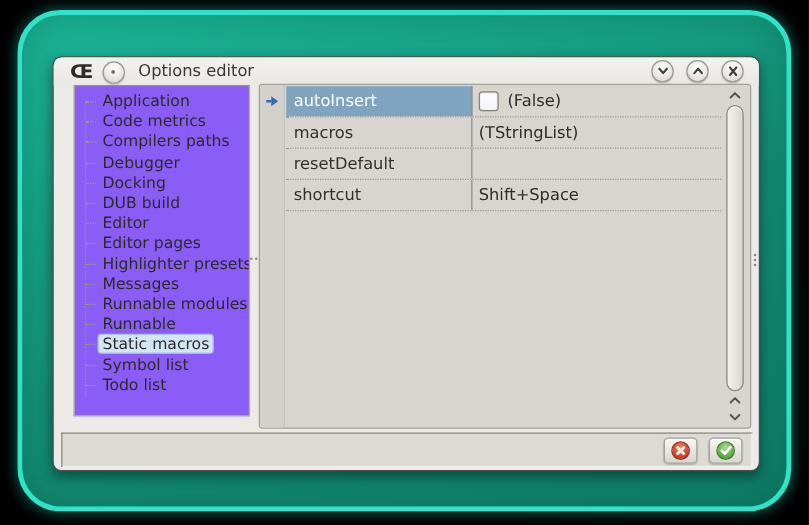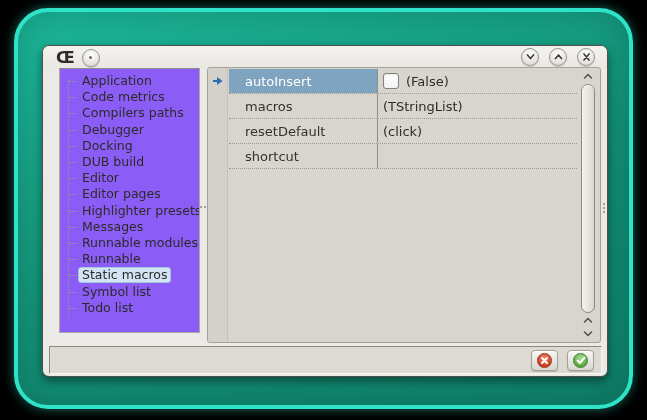--- a/index.html
+++ b/index.html
@@ -48,21 +48,21 @@
   .titem.sel .chip{background:var(--sidebar-selection);border-color:#a6c6de;}
 
   
   .grid{position:absolute;left:164px;top:21px;width:394px;height:276px;background:var(--panel-bg);
     border:1px solid #a3a199;border-radius:3px;}
   .gutter{position:absolute;left:0;top:0;bottom:0;width:20px;background:var(--gutter-bg);
     border-right:1px solid #c3c1b9;border-radius:2px 0 0 2px;}
   .gutter .rowarrow{position:absolute;left:4px;top:8px;}
   .rows{position:absolute;left:21px;top:1px;right:23px;}
   .grow{display:flex;height:25px;border-bottom:1px dotted #9c9a92;}
-  .gname{width:149px;flex:0 0 149px;display:flex;align-items:center;padding-left:16px;font-size:13px;
+  .gname{width:149px;flex:0 0 149px;display:flex;align-items:center;padding-left:6px;font-size:13px;
     color:#33322d;border-right:1px solid #8f8d85;}
   .grow.sel .gname{background:var(--selection-blue);color:#fff;}
   .gval{flex:1;display:flex;align-items:center;padding-left:5px;font-size:13px;color:#2e2d29;gap:7px;}
   .checkbox{width:16px;height:16px;border:1px solid #83817a;border-radius:3px;
     background:linear-gradient(#ffffff,#f1f3f4);box-shadow:inset 0 1px 2px rgba(0,0,0,.1);flex:0 0 auto;}
 
   
   .sbar{position:absolute;right:1px;top:1px;width:21px;bottom:1px;}
   .sb-thumb{position:absolute;left:3px;top:15px;width:14px;height:229px;border-radius:8px;
     border:1px solid #8b8981;background:linear-gradient(90deg,#f4f3f0 0%,#e4e2dc 60%,#d8d6cf 100%);
@@ -93,20 +93,21 @@
 <div class="stage">
   <div class="frame"></div>
 
   <div class="window">
 
     <div class="titlebar">
       <span class="applogo">Œ</span>
       <span class="roundbtn">
         <span class="dot"></span>
       </span>
+      <span class="wtitle">Options editor</span>
       <span class="winbtns">
         <span class="roundbtn wbtn">
           <svg width="11" height="10" viewBox="0 0 11 10">
             <polyline points="2.5,3 5.5,6.5 8.5,3" fill="none" stroke="#403f3a" stroke-width="1.7" stroke-linecap="round" stroke-linejoin="round"></polyline>
           </svg>
         </span>
         <span class="roundbtn wbtn">
           <svg width="11" height="10" viewBox="0 0 11 10">
             <polyline points="2.5,6.5 5.5,3 8.5,6.5" fill="none" stroke="#403f3a" stroke-width="1.7" stroke-linecap="round" stroke-linejoin="round"></polyline>
           </svg>
@@ -188,26 +189,26 @@
           </div>
         </div>
         <div class="grow">
           <div class="gname">macros</div>
           <div class="gval">
             <span>(TStringList)</span>
           </div>
         </div>
         <div class="grow">
           <div class="gname">resetDefault</div>
-          <div class="gval">
-            <span>(click)</span>
-          </div>
         </div>
         <div class="grow">
           <div class="gname">shortcut</div>
+          <div class="gval">
+            <span>Shift+Space</span>
+          </div>
         </div>
       </div>
 
       <div class="sbar">
         <span class="sb-arrow sb-up1">
           <svg width="10" height="7" viewBox="0 0 10 7">
               <polyline points="1.5,5 5,1.5 8.5,5" fill="none" stroke="#55544e" stroke-width="1.6" stroke-linecap="round" stroke-linejoin="round"></polyline>
             </svg>
         </span>
         <span class="sb-thumb"></span>

